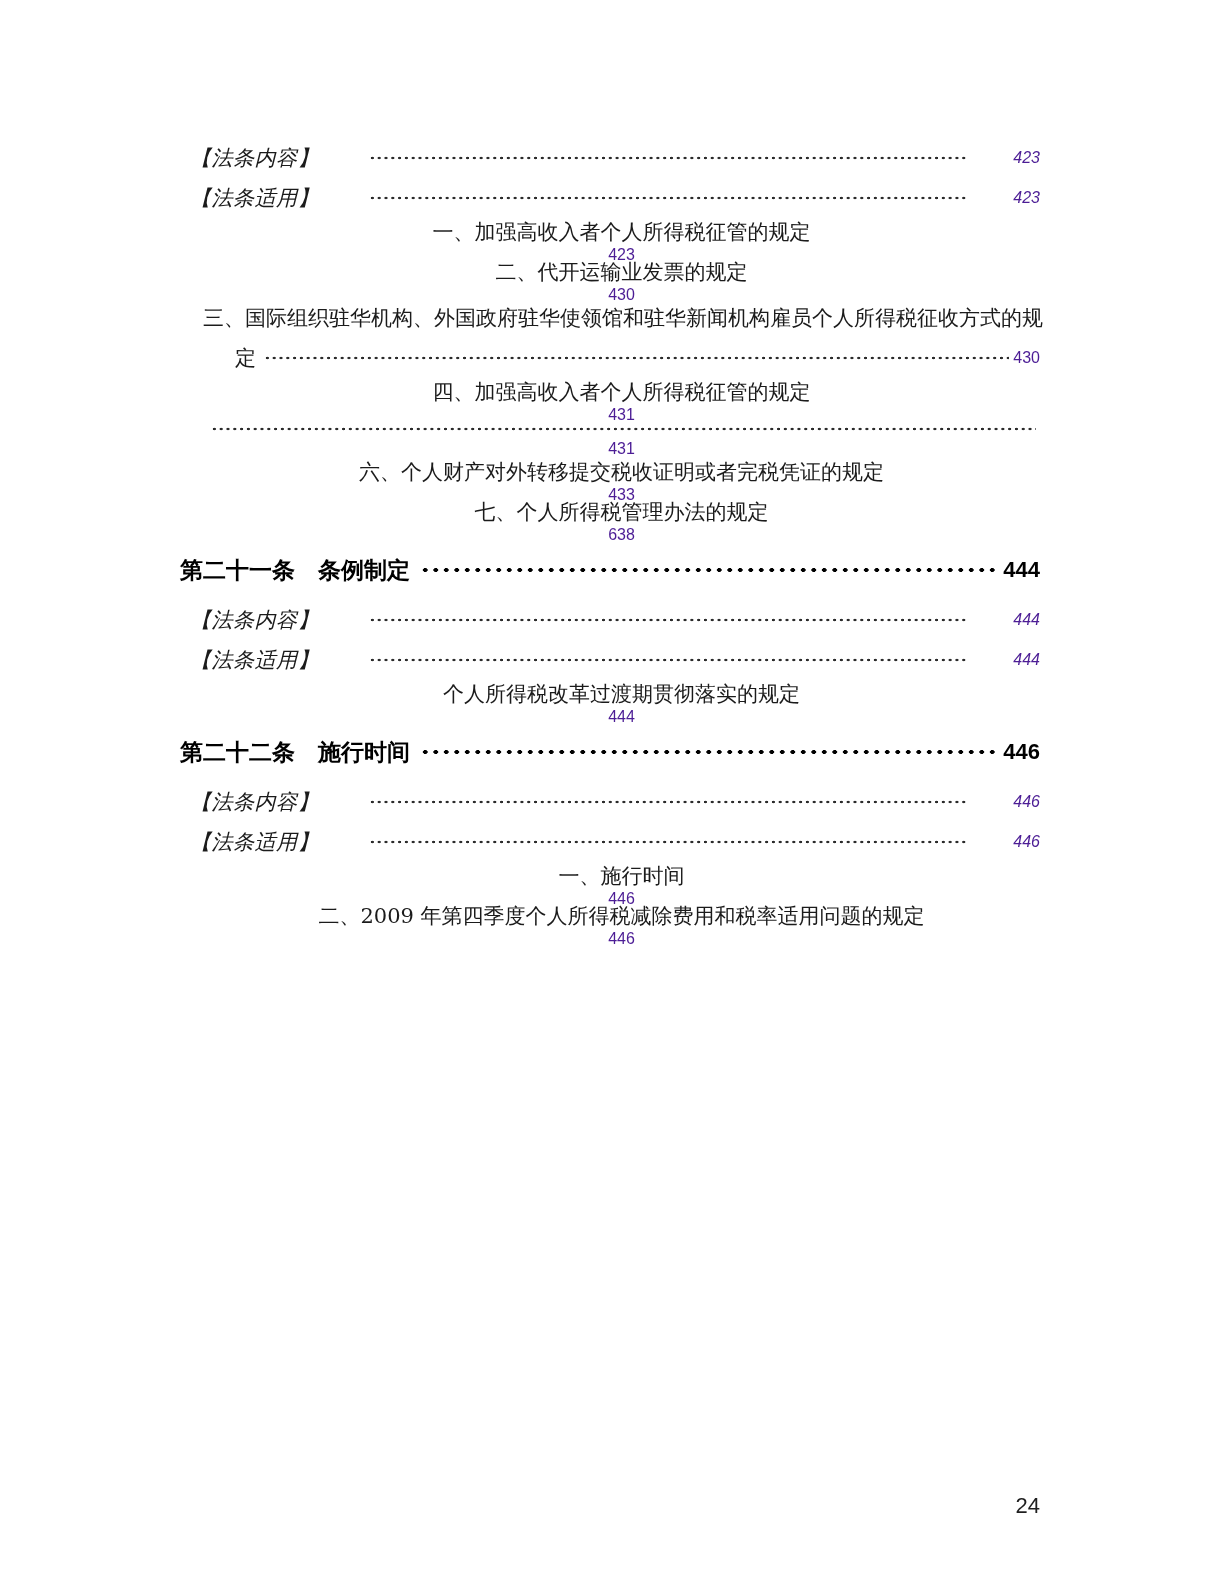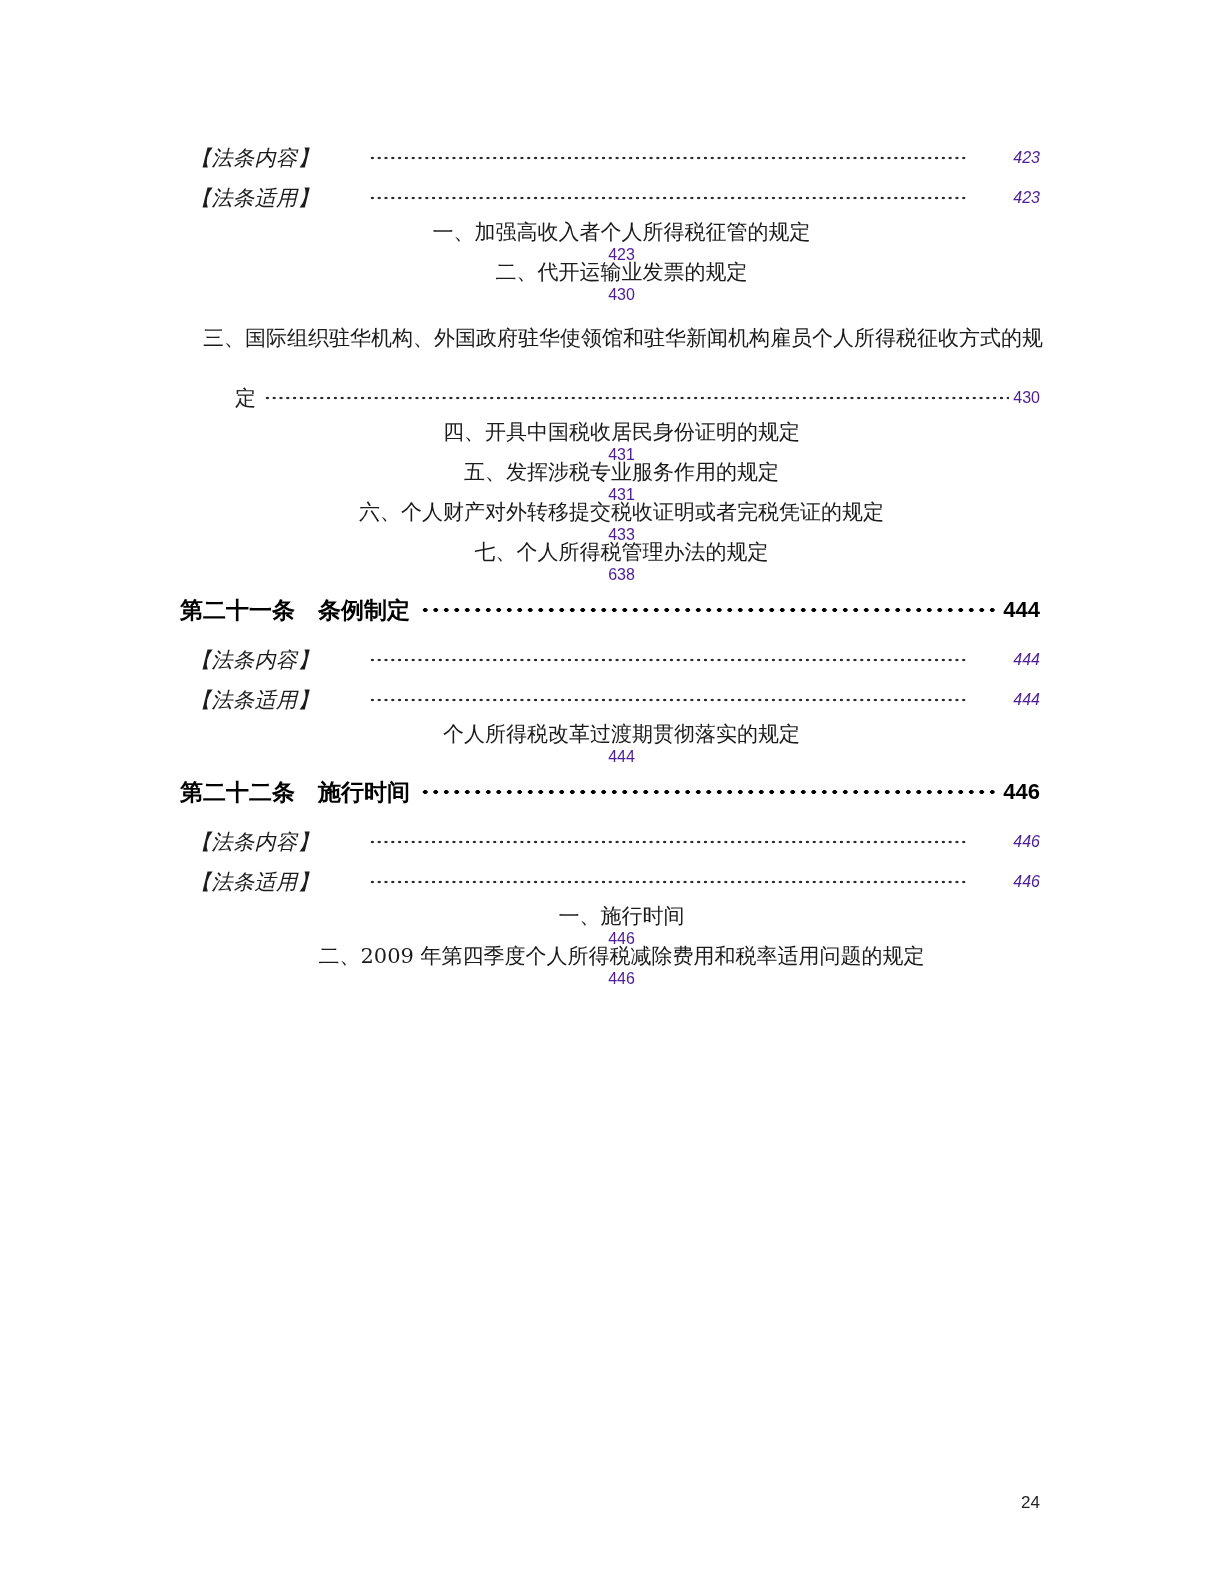--- a/index.html
+++ b/index.html
@@ -79,31 +79,30 @@
     font-weight: 700;
     font-size: 22px;
     color: #000;
   }
   
   .multiline .line {
     display: flex;
     align-items: center;
     height: 40px;
     white-space: nowrap;
-    margin-top: 20px;
   }
   .multiline .line.cont {
     padding-left: 32px;
   }
   .footer-pagenum {
     position: absolute;
     top: 1493px;
     right: 184px;
     font-family: "Liberation Sans", sans-serif;
-    font-size: 17px;
+    font-size: 22px;
     color: #1f1f1f;
     margin-left: 20px;
   }
 </style>
 </head>
 <body>
 
 <div class="doc-page">
   <nav class="toc">
 
@@ -136,27 +135,26 @@
         <span class="label">三、国际组织驻华机构、外国政府驻华使领馆和驻华新闻机构雇员个人所得税征收方式的规</span>
       </div>
       <div class="line cont">
         <span class="label">定</span>
         <span class="leader"></span>
         <span class="pagenum">430</span>
       </div>
     </div>
 
     <div class="row item">
-      <span class="label">四、开具中国税收居民身份证明的规定</span>
+      <span class="label">四、加强高收入者个人所得税征管的规定</span>
       <span class="leader"></span>
       <span class="pagenum">431</span>
     </div>
 
     <div class="row item">
-      <span class="label">五、发挥涉税专业服务作用的规定</span>
       <span class="leader"></span>
       <span class="pagenum">431</span>
     </div>
 
     <div class="row item">
       <span class="label">六、个人财产对外转移提交税收证明或者完税凭证的规定</span>
       <span class="leader"></span>
       <span class="pagenum">433</span>
     </div>
 

